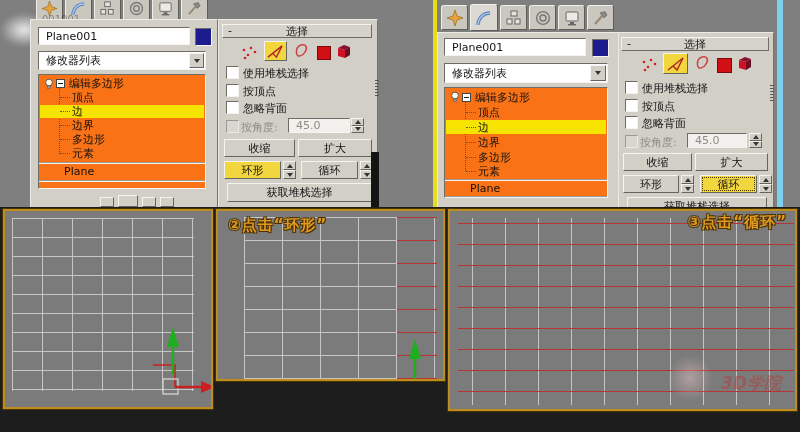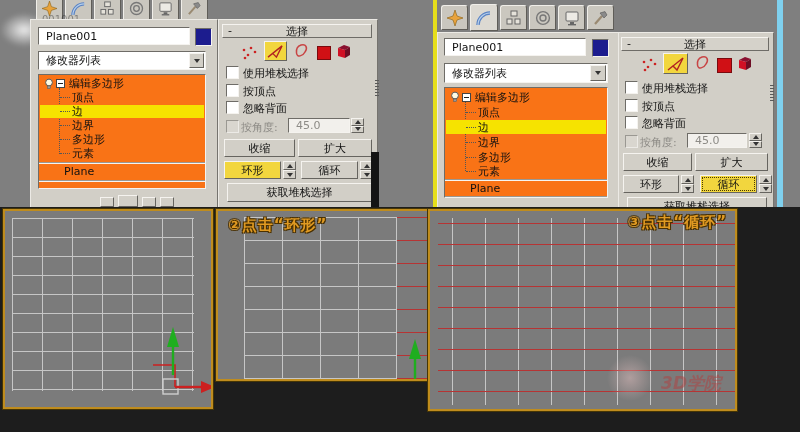--- a/index.html
+++ b/index.html
@@ -429,21 +429,21 @@
       <line x1="11" y1="20" x2="11" y2="64" stroke="#1fae1f" stroke-width="2.4"></line>
       <polygon points="11,2 5,22 17,22" fill="#1fae1f"></polygon>
     </svg>
     <svg class="abs" width="22" height="14" viewBox="0 0 22 14" style="left:1px;top:170px;">
       <line x1="8" y1="7" x2="22" y2="7" stroke="#cc2020" stroke-width="2.2"></line>
       <polygon points="0,7 11,2 11,12" fill="#cc2020"></polygon>
     </svg>
     <div class="step-label" style="left:10px;top:5px;">②点击“环形”</div>
   </div>
 
-  <div class="vp" style="left:428px;top:209px;width:309px;height:202px;">
+  <div class="vp" style="left:448px;top:209px;width:349px;height:202px;">
     <div class="abs" style="left:22px;top:7px;width:322px;height:187px;
       background-image:repeating-linear-gradient(to right,#c6c6c6 0 1px,transparent 1px 33px);"></div>
     <div class="abs" style="left:8px;top:12px;width:336px;height:182px;
       background-image:repeating-linear-gradient(to bottom,#b63434 0 1px,transparent 1px 21px);"></div>
     <div class="step-label" style="right:8px;top:2px;">③点击“循环”</div>
     <div class="abs" style="right:82px;bottom:8px;width:46px;height:46px;border-radius:50%;background:radial-gradient(closest-side,rgba(240,200,200,0.45),rgba(240,200,200,0));"></div>
     <div class="abs" style="right:14px;bottom:14px;font-size:17px;font-weight:bold;font-style:italic;color:rgba(178,64,64,0.5);">3D学院</div>
   </div>
 
 </div>

